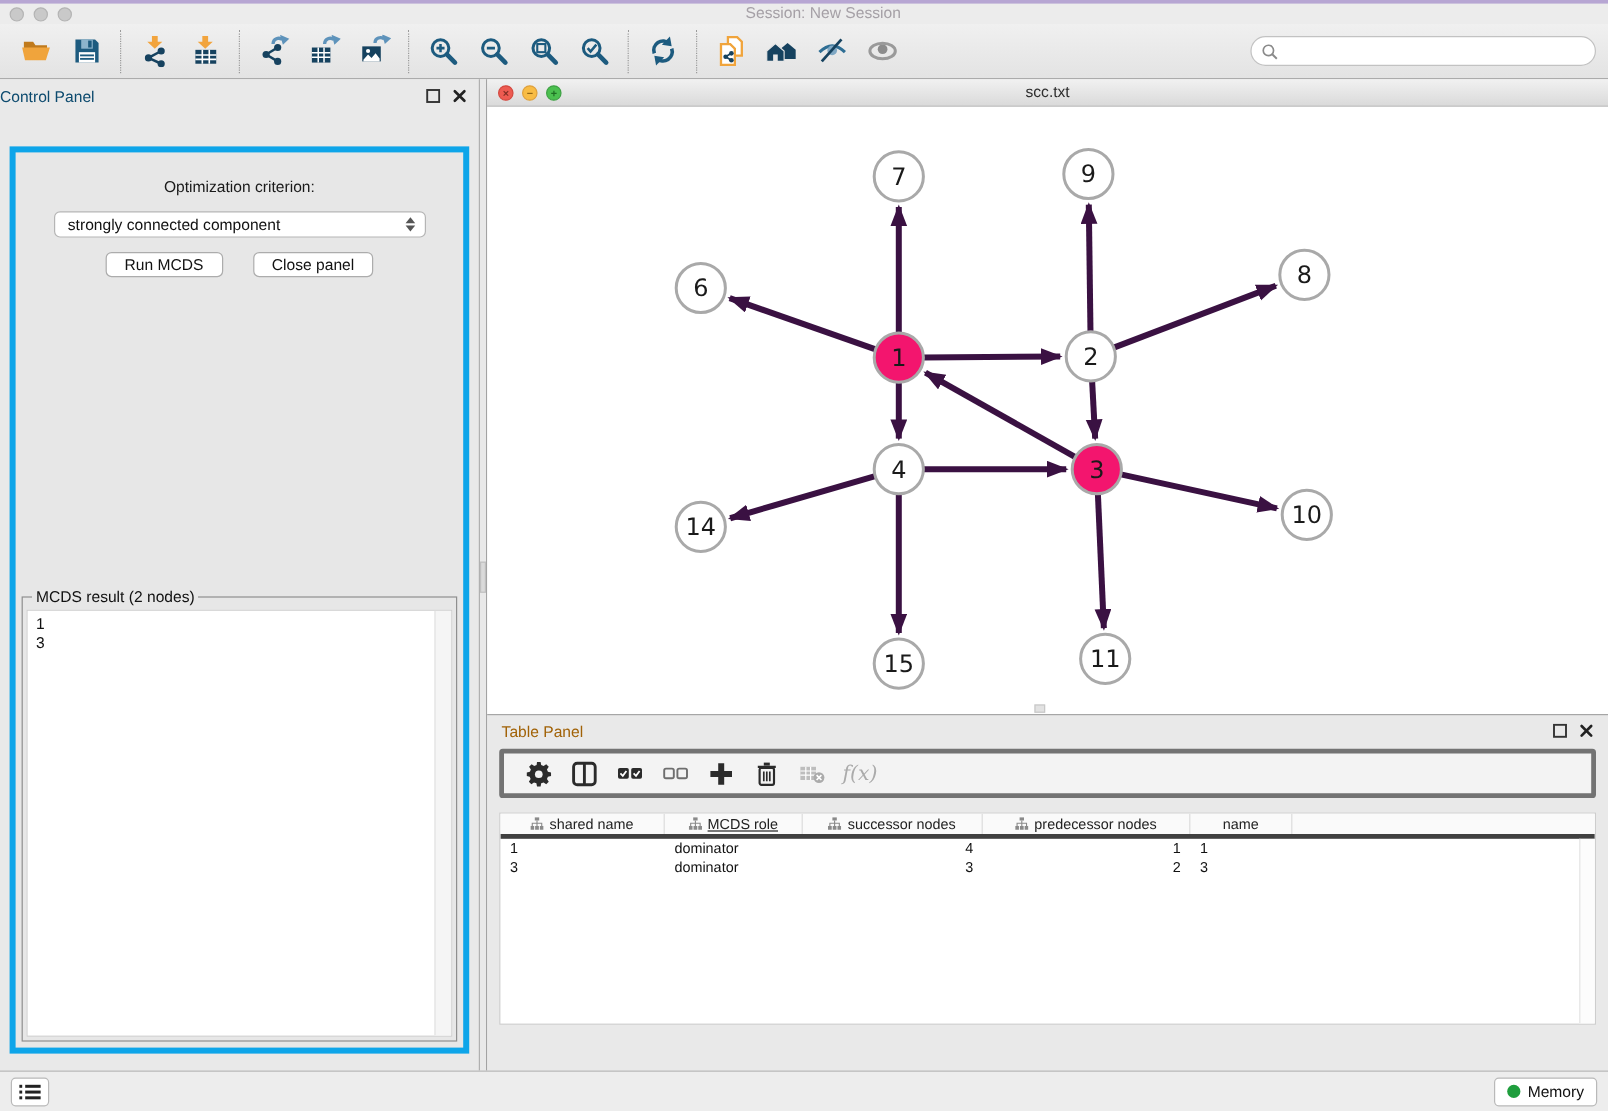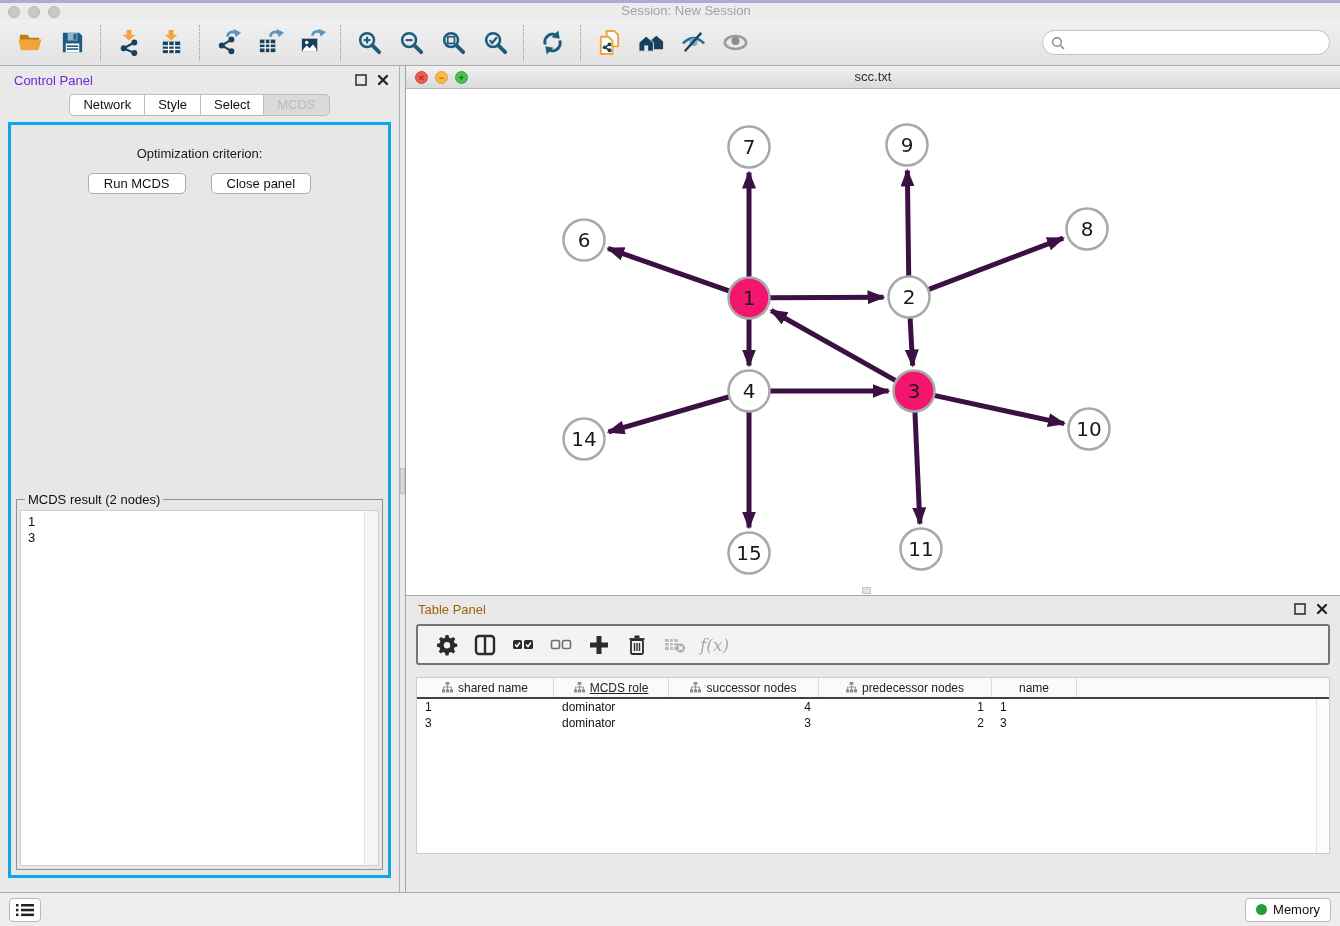--- a/index.html
+++ b/index.html
@@ -22,30 +22,30 @@
                border-radius:13px; display:flex; align-items:center; padding:0 8px; }
   .searchbox svg { width:14px; height:14px; margin-right:5px; flex:none; }
   .searchbox input { border:none; outline:none; flex:1; font-size:13px; background:transparent; color:#333; }
 
   
   .main { display:flex; height:826px; }
 
   
   .control-panel { width:399px; background:#E9E9E9; position:relative; flex:none; }
   .cp-header { height:28px; position:relative; }
-  .cp-title { font-size:13px; color:#6d28d9; line-height:30px; margin-left:14px; }
+  .cp-title { font-size:13px; color:#0c4a6e; line-height:30px; }
   .win-ctrls { position:absolute; right:10px; top:8px; display:flex; gap:10px; align-items:center; }
   .win-ctrls svg { width:12px; height:12px; display:block; }
   .cp-tabs { display:flex; justify-content:center; height:22px; }
   .seg-tab { font-size:13px; padding:2px 13px; background:#fff; border:1px solid #BDBDBD; margin-left:-1px;
              color:#111; line-height:16px; white-space:nowrap; }
   .seg-tab:first-child { border-radius:5px 0 0 5px; margin-left:0; }
   .seg-tab:last-child { border-radius:0 5px 5px 0; }
   .seg-tab.active-dim { background:#DADADA; color:#B9B9B9; }
-  .cp-content { position:absolute; top:56px; bottom:14px; left:8px; right:8px; border:3px solid #0ea5e9; background:#E7E7E7; }
+  .cp-content { position:absolute; top:56px; bottom:14px; left:8px; right:8px; border:5px solid #0ea5e9; background:#E7E7E7; }
   .opt-label { text-align:center; font-size:13px; color:#1A1A1A; margin-top:21px; }
   .selectbox { width:310px; height:22px; margin:13px auto 0 auto; background:#fff; border:1px solid #B5B5B5; border-radius:5px;
                display:flex; align-items:center; padding:0 8px 0 11px; font-size:13px; color:#111; }
   .selectbox .sel-text { flex:1; }
   .chevrons { display:flex; flex-direction:column; gap:2px; }
   .chevrons i { display:block; width:0; height:0; border-left:4px solid transparent; border-right:4px solid transparent; }
   .chevrons i.up { border-bottom:5px solid #555; }
   .chevrons i.down { border-top:5px solid #555; }
   .cp-buttons { display:flex; justify-content:center; gap:25px; margin-top:12px; }
   .btn { height:21px; padding:0 15px; font-size:13px; color:#111; background:#fff; border:1px solid #ACACAC;
@@ -74,27 +74,27 @@
   .light.green { background:#4BC04F; border:1px solid #3EA144; color:rgba(20,90,25,.8); }
   .nw-title { text-align:center; font-size:13px; color:#2E2E2E; line-height:22px; }
   .nw-canvas { flex:1; background:#fff; position:relative; }
   .nw-canvas svg.graph { position:absolute; left:0; top:0; }
   .h-handle { position:absolute; bottom:1px; left:456px; width:9px; height:7px; background:#E2E2E2; border:1px solid #C8C8C8; }
 
   
   .table-panel { flex:1; background:#E9E9E9; border-top:1px solid #A6A6A6; position:relative; }
   .tp-header { height:26px; position:relative; }
   .tp-title { font-size:13px; color:#a16207; line-height:28px; margin-left:12px; }
-  .tp-toolbar { margin:2px 10px 12px 10px; height:41px; background:#F3F3F3; border:2px solid #737373; border-radius:3px;
+  .tp-toolbar { margin:2px 10px 12px 10px; height:41px; background:#F3F3F3; border:4px solid #737373; border-radius:3px;
                 display:flex; align-items:center; padding-left:10px; }
   .tp-icon { width:26px; height:26px; display:flex; align-items:center; justify-content:center; margin:0 6px; }
   .tp-icon svg { width:22px; height:22px; display:block; }
   .tp-table { margin:7px 10px 0 10px; background:#fff; border:1px solid #CDCDCD; height:177px; position:relative;
               font-size:12px; color:#111; overflow:hidden; }
-  .tbl-head { display:flex; height:21px; background:#FAFAFA; border-bottom:2px solid #404040; }
+  .tbl-head { display:flex; height:21px; background:#FAFAFA; border-bottom:4px solid #404040; }
   .tbl-head .hcell { display:flex; align-items:center; justify-content:center; gap:5px; border-right:1px solid #DCDCDC;
                      font-size:12px; color:#222; }
   .tbl-head .hcell svg { width:11px; height:11px; flex:none; }
   .tbl-row { display:flex; height:16px; line-height:16px; }
   .tbl-row .cell { padding:0 8px; overflow:hidden; white-space:nowrap; }
   .tbl-scroll { position:absolute; right:0px; top:21px; bottom:0; width:13px; background:#FCFCFC; border-left:1px solid #E4E4E4; }
   .tp-tabs { position:absolute; bottom:8px; left:0; right:0; display:flex; justify-content:center; height:22px; }
 
   
   .statusbar { height:34px; background:#EDEDED; border-top:1px solid #ABABAB; display:flex; align-items:center; padding:0 9px; }
@@ -285,28 +285,29 @@
       <div class="cp-title">Control Panel</div>
       <div class="win-ctrls">
         <svg viewBox="0 0 12 12">
           <rect x="1" y="1" width="10" height="10" fill="none" stroke="#333" stroke-width="1.6"></rect>
         </svg>
         <svg viewBox="0 0 12 12">
           <path d="M2 2l8 8M10 2l-8 8" stroke="#222" stroke-width="2.2" stroke-linecap="round"></path>
         </svg>
       </div>
     </div>
-    <div class="cp-tabs">
-        <span class="seg-tab">Network</span>
-        <span class="seg-tab">Style</span>
-        <span class="seg-tab">Select</span>
-        <span class="seg-tab active-dim">MCDS</span>
-      </div>
     <div class="cp-content">
       <div class="opt-label">Optimization criterion:</div>
+      <div class="selectbox">
+        <span class="sel-text">strongly connected component</span>
+        <span class="chevrons">
+            <i class="up"></i>
+            <i class="down"></i>
+          </span>
+      </div>
       <div class="cp-buttons">
         <button class="btn">Run MCDS</button>
         <button class="btn">Close panel</button>
       </div>
       <fieldset class="result-group">
         <legend>MCDS result (2 nodes)</legend>
         <div class="result-area">
           <div>
               <div>1</div>
               <div>3</div>

